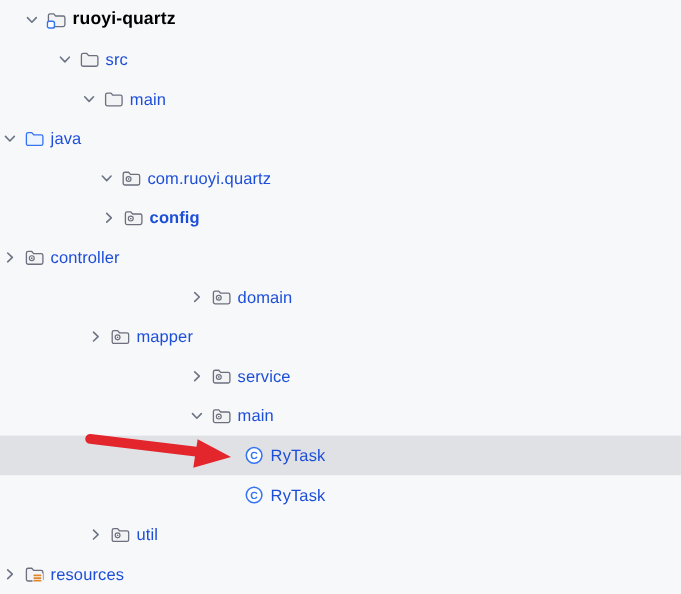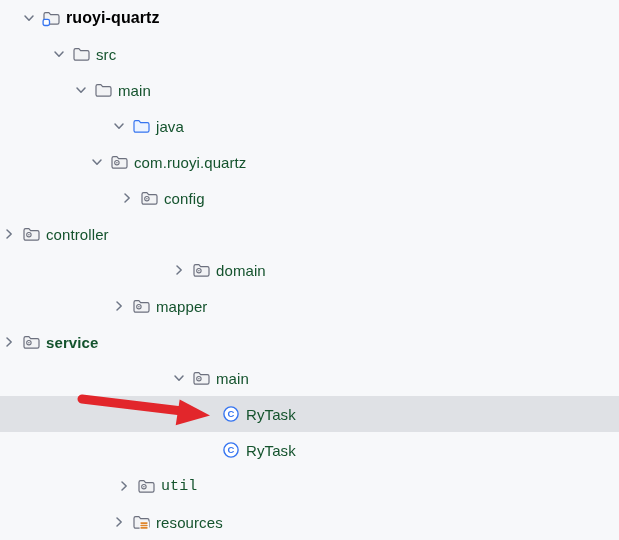--- a/index.html
+++ b/index.html
@@ -45,21 +45,21 @@
     width: 18px;
     height: 18px;
     flex: 0 0 18px;
     margin-right: 6px;
     display: inline-flex;
     align-items: center;
     justify-content: center;
   }
   .label {
     font-size: 15px;
-    color: #14532d;
+    color: #1d4ed8;
     letter-spacing: 0.1px;
   }
   .row.bold .label {
     font-weight: 700;
     font-size: 16px;
     color: #000000;
   }
   #arrow-overlay {
     position: absolute;
     top: 0; left: 0;
@@ -104,21 +104,21 @@
           <polyline points="5,7 9,11.2 13,7" stroke="#6E7686" stroke-width="1.5" stroke-linecap="round" stroke-linejoin="round"></polyline>
         </svg>
       </span>
     <span class="icon">
         <svg width="18" height="18" viewBox="0 0 18 18" fill="none">
           <path d="M2 5.2c0-.9.72-1.6 1.6-1.6h3.3l1.7 1.95h6.8c.88 0 1.6.72 1.6 1.6v6.45c0 .9-.72 1.6-1.6 1.6H3.6c-.88 0-1.6-.7-1.6-1.6z" fill="#F2F3F5" stroke="#6C707E" stroke-width="1.2" stroke-linejoin="round"></path>
         </svg>
       </span>
     <span class="label">main</span>
   </div>
-    <div class="row" style="padding-left: 110px;">
+    <div class="row" style="">
     <span class="chev">
         <svg width="18" height="18" viewBox="0 0 18 18" fill="none">
           <polyline points="5,7 9,11.2 13,7" stroke="#6E7686" stroke-width="1.5" stroke-linecap="round" stroke-linejoin="round"></polyline>
         </svg>
       </span>
     <span class="icon">
         <svg width="18" height="18" viewBox="0 0 18 18" fill="none">
           <path d="M2 5.2c0-.9.72-1.6 1.6-1.6h3.3l1.7 1.95h6.8c.88 0 1.6.72 1.6 1.6v6.45c0 .9-.72 1.6-1.6 1.6H3.6c-.88 0-1.6-.7-1.6-1.6z" fill="#EDF4FF" stroke="#3574F0" stroke-width="1.2" stroke-linejoin="round"></path>
         </svg>
       </span>
@@ -132,21 +132,21 @@
       </span>
     <span class="icon">
         <svg width="18" height="18" viewBox="0 0 18 18" fill="none">
           <path d="M2 5.2c0-.9.72-1.6 1.6-1.6h3.3l1.7 1.95h6.8c.88 0 1.6.72 1.6 1.6v6.45c0 .9-.72 1.6-1.6 1.6H3.6c-.88 0-1.6-.7-1.6-1.6z" fill="#F2F3F5" stroke="#6C707E" stroke-width="1.2" stroke-linejoin="round"></path>
           <circle cx="6.9" cy="9.7" r="2.2" fill="#FFFFFF" stroke="#6C707E" stroke-width="1.1"></circle>
           <circle cx="6.9" cy="9.7" r="0.8" fill="#6C707E"></circle>
         </svg>
       </span>
     <span class="label">com.ruoyi.quartz</span>
   </div>
-    <div class="row" style="padding-left: 118px;">
+    <div class="row" style="padding-left: 90px; font-weight: bold;">
     <span class="chev">
         <svg width="18" height="18" viewBox="0 0 18 18" fill="none">
           <polyline points="7,5 11.2,9 7,13" stroke="#6E7686" stroke-width="1.5" stroke-linecap="round" stroke-linejoin="round"></polyline>
         </svg>
       </span>
     <span class="icon">
         <svg width="18" height="18" viewBox="0 0 18 18" fill="none">
           <path d="M2 5.2c0-.9.72-1.6 1.6-1.6h3.3l1.7 1.95h6.8c.88 0 1.6.72 1.6 1.6v6.45c0 .9-.72 1.6-1.6 1.6H3.6c-.88 0-1.6-.7-1.6-1.6z" fill="#F2F3F5" stroke="#6C707E" stroke-width="1.2" stroke-linejoin="round"></path>
           <circle cx="6.9" cy="9.7" r="2.2" fill="#FFFFFF" stroke="#6C707E" stroke-width="1.1"></circle>
           <circle cx="6.9" cy="9.7" r="0.8" fill="#6C707E"></circle>
@@ -177,36 +177,36 @@
       </span>
     <span class="icon">
         <svg width="18" height="18" viewBox="0 0 18 18" fill="none">
           <path d="M2 5.2c0-.9.72-1.6 1.6-1.6h3.3l1.7 1.95h6.8c.88 0 1.6.72 1.6 1.6v6.45c0 .9-.72 1.6-1.6 1.6H3.6c-.88 0-1.6-.7-1.6-1.6z" fill="#F2F3F5" stroke="#6C707E" stroke-width="1.2" stroke-linejoin="round"></path>
           <circle cx="6.9" cy="9.7" r="2.2" fill="#FFFFFF" stroke="#6C707E" stroke-width="1.1"></circle>
           <circle cx="6.9" cy="9.7" r="0.8" fill="#6C707E"></circle>
         </svg>
       </span>
     <span class="label">domain</span>
   </div>
-    <div class="row" style="padding-left: 110px;">
+    <div class="row" style="padding-left: 78px;">
     <span class="chev">
         <svg width="18" height="18" viewBox="0 0 18 18" fill="none">
           <polyline points="7,5 11.2,9 7,13" stroke="#6E7686" stroke-width="1.5" stroke-linecap="round" stroke-linejoin="round"></polyline>
         </svg>
       </span>
     <span class="icon">
         <svg width="18" height="18" viewBox="0 0 18 18" fill="none">
           <path d="M2 5.2c0-.9.72-1.6 1.6-1.6h3.3l1.7 1.95h6.8c.88 0 1.6.72 1.6 1.6v6.45c0 .9-.72 1.6-1.6 1.6H3.6c-.88 0-1.6-.7-1.6-1.6z" fill="#F2F3F5" stroke="#6C707E" stroke-width="1.2" stroke-linejoin="round"></path>
           <circle cx="6.9" cy="9.7" r="2.2" fill="#FFFFFF" stroke="#6C707E" stroke-width="1.1"></circle>
           <circle cx="6.9" cy="9.7" r="0.8" fill="#6C707E"></circle>
         </svg>
       </span>
     <span class="label">mapper</span>
   </div>
-    <div class="row" style=" font-weight: bold;">
+    <div class="row" style="padding-left: 170px;">
     <span class="chev">
         <svg width="18" height="18" viewBox="0 0 18 18" fill="none">
           <polyline points="7,5 11.2,9 7,13" stroke="#6E7686" stroke-width="1.5" stroke-linecap="round" stroke-linejoin="round"></polyline>
         </svg>
       </span>
     <span class="icon">
         <svg width="18" height="18" viewBox="0 0 18 18" fill="none">
           <path d="M2 5.2c0-.9.72-1.6 1.6-1.6h3.3l1.7 1.95h6.8c.88 0 1.6.72 1.6 1.6v6.45c0 .9-.72 1.6-1.6 1.6H3.6c-.88 0-1.6-.7-1.6-1.6z" fill="#F2F3F5" stroke="#6C707E" stroke-width="1.2" stroke-linejoin="round"></path>
           <circle cx="6.9" cy="9.7" r="2.2" fill="#FFFFFF" stroke="#6C707E" stroke-width="1.1"></circle>
           <circle cx="6.9" cy="9.7" r="0.8" fill="#6C707E"></circle>
@@ -242,36 +242,36 @@
     <div class="row" style="padding-left: 200px;">
     <span class="chev-spacer"></span>
     <span class="icon">
         <svg width="18" height="18" viewBox="0 0 18 18" fill="none">
           <circle cx="9" cy="9" r="7.1" fill="#FFFFFF" stroke="#3574F0" stroke-width="1.4"></circle>
           <text x="9" y="12.3" text-anchor="middle" font-family="Liberation Sans, sans-serif" font-size="9.5" font-weight="700" fill="#3574F0">C</text>
         </svg>
       </span>
     <span class="label">RyTask</span>
   </div>
-    <div class="row" style="padding-left: 115px; font-family: Liberation Mono, monospace;">
+    <div class="row" style="padding-left: 78px;">
     <span class="chev">
         <svg width="18" height="18" viewBox="0 0 18 18" fill="none">
           <polyline points="7,5 11.2,9 7,13" stroke="#6E7686" stroke-width="1.5" stroke-linecap="round" stroke-linejoin="round"></polyline>
         </svg>
       </span>
     <span class="icon">
         <svg width="18" height="18" viewBox="0 0 18 18" fill="none">
           <path d="M2 5.2c0-.9.72-1.6 1.6-1.6h3.3l1.7 1.95h6.8c.88 0 1.6.72 1.6 1.6v6.45c0 .9-.72 1.6-1.6 1.6H3.6c-.88 0-1.6-.7-1.6-1.6z" fill="#F2F3F5" stroke="#6C707E" stroke-width="1.2" stroke-linejoin="round"></path>
           <circle cx="6.9" cy="9.7" r="2.2" fill="#FFFFFF" stroke="#6C707E" stroke-width="1.1"></circle>
           <circle cx="6.9" cy="9.7" r="0.8" fill="#6C707E"></circle>
         </svg>
       </span>
     <span class="label">util</span>
   </div>
-    <div class="row" style="padding-left: 110px;">
+    <div class="row" style="">
     <span class="chev">
         <svg width="18" height="18" viewBox="0 0 18 18" fill="none">
           <polyline points="7,5 11.2,9 7,13" stroke="#6E7686" stroke-width="1.5" stroke-linecap="round" stroke-linejoin="round"></polyline>
         </svg>
       </span>
     <span class="icon">
         <svg width="18" height="18" viewBox="0 0 18 18" fill="none">
           <path d="M2 5.2c0-.9.72-1.6 1.6-1.6h3.3l1.7 1.95h6.8c.88 0 1.6.72 1.6 1.6v6.45c0 .9-.72 1.6-1.6 1.6H3.6c-.88 0-1.6-.7-1.6-1.6z" fill="#F2F3F5" stroke="#6C707E" stroke-width="1.2" stroke-linejoin="round"></path>
           <rect x="7.6" y="8.4" width="9.4" height="8.2" fill="#F7F8FA"></rect>
           <rect x="8.3" y="9.3" width="7.4" height="1.6" rx="0.8" fill="#E0862C"></rect>

